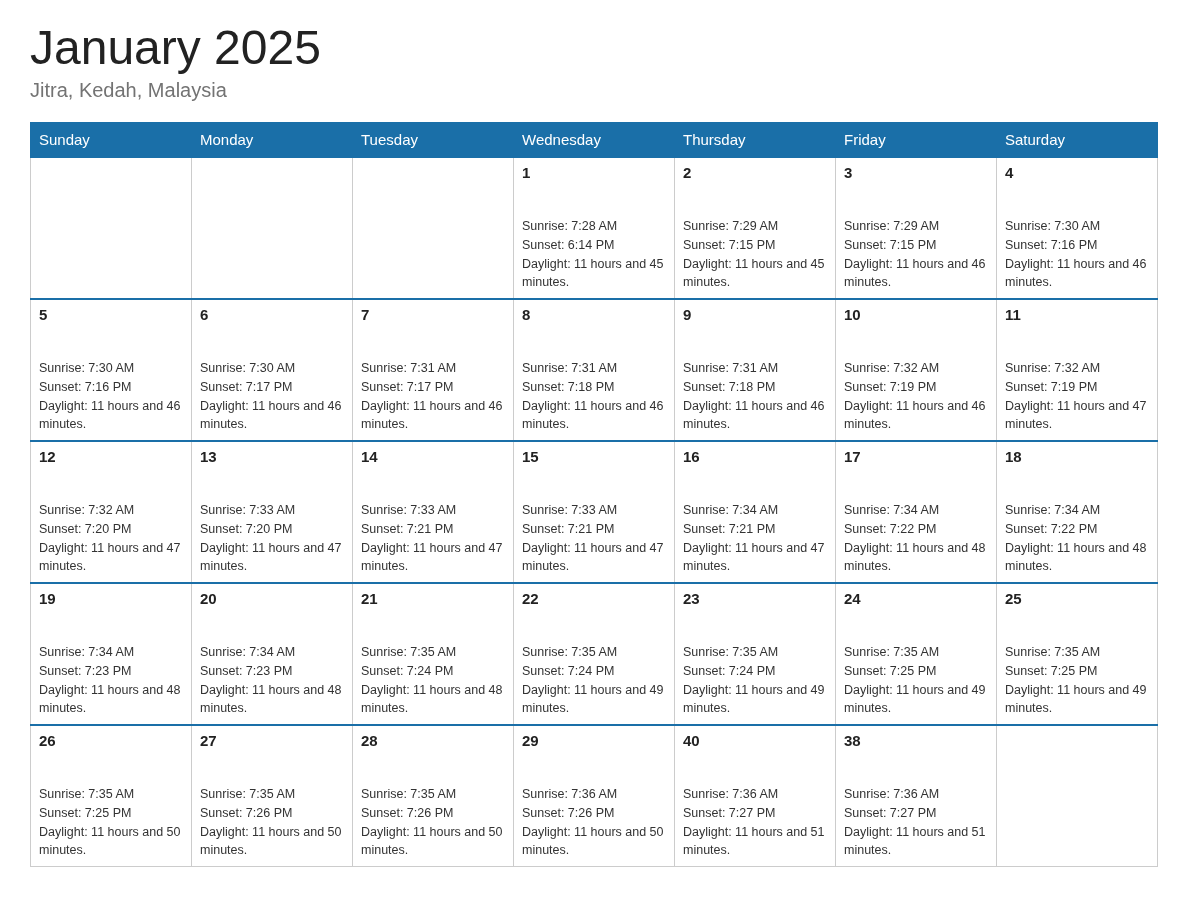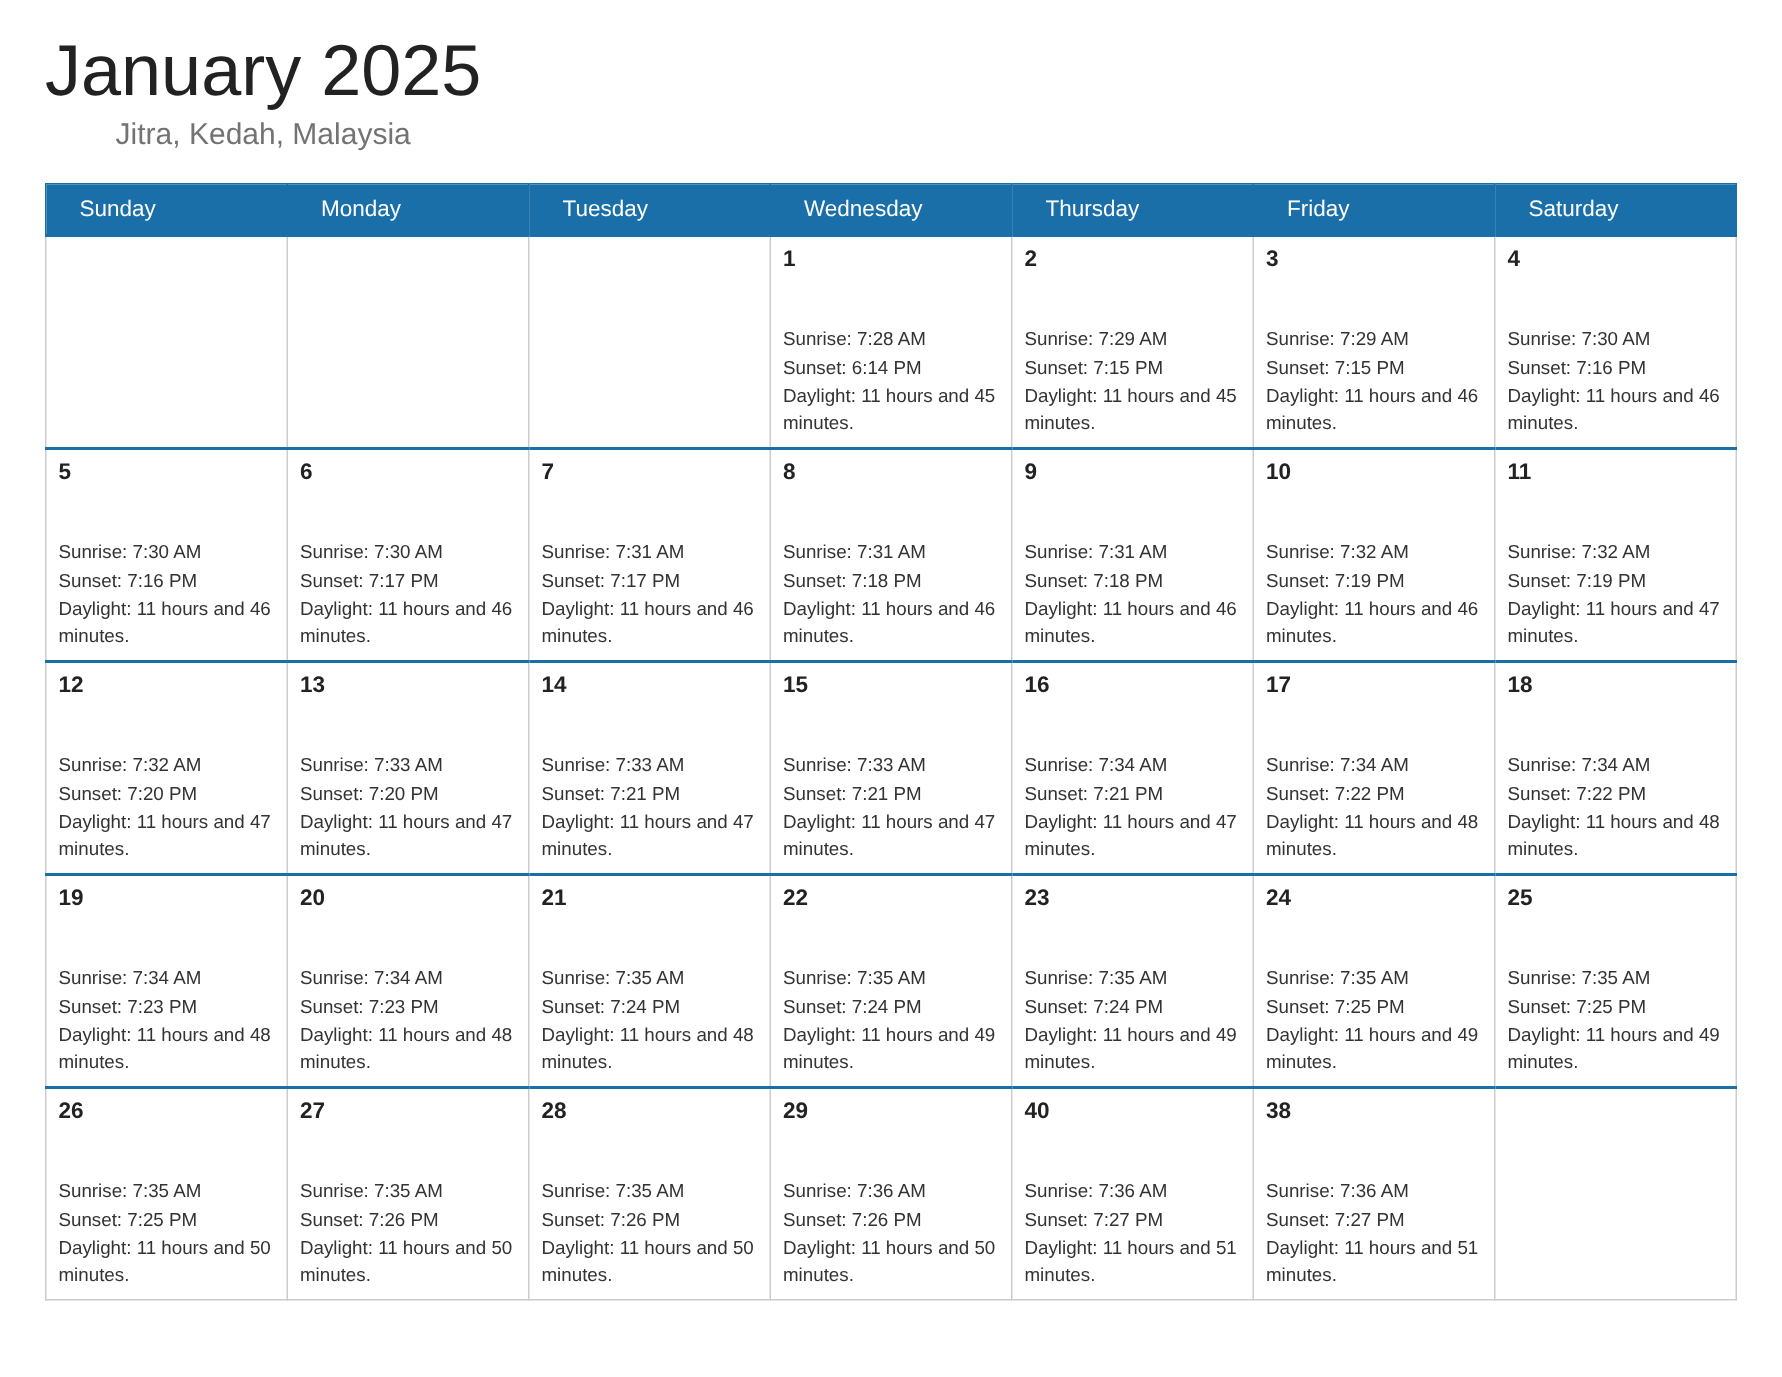--- a/index.html
+++ b/index.html
@@ -16,40 +16,40 @@
       justify-content: space-between;
       align-items: flex-start;
       margin-bottom: 20px;
     }
     .logo {
       display: flex;
       flex-direction: column;
       align-items: flex-start;
     }
     .title-area {
-      text-align: center;
+      text-align: left;
     }
     .calendar-title {
       font-size: 48px;
       font-weight: normal;
       color: #222;
     }
     .calendar-subtitle {
       font-size: 20px;
       color: #737373;
       margin-top: 4px;
     }
     .calendar {
       width: 100%;
       border-collapse: collapse;
     }
     .calendar th {
       background: #1a6fa8;
       color: #fff;
-      padding: 8px 22px;
+      padding: 8px 8px;
       font-size: 15px;
       font-weight: normal;
       text-align: left;
       border: 1px solid #1a6fa8;
     }
     .calendar td {
       border: 1px solid #ccc;
       vertical-align: top;
       padding: 6px 8px;
       width: 14.28%;

